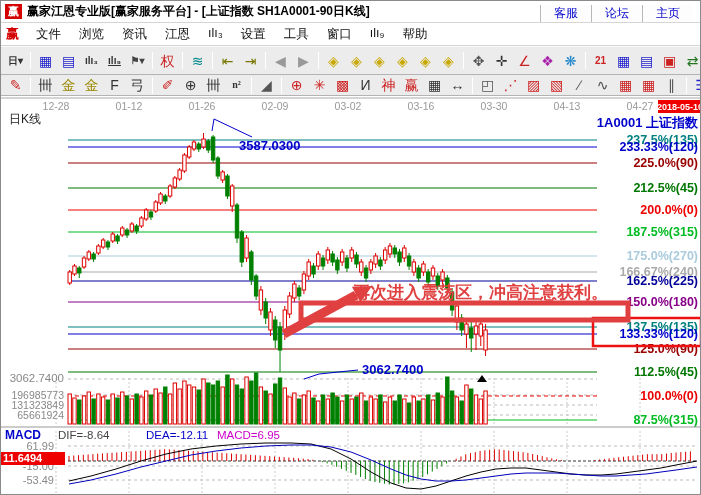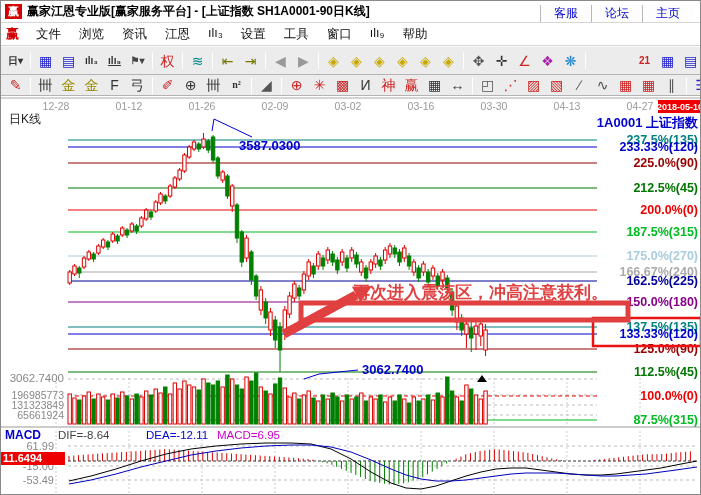--- a/index.html
+++ b/index.html
@@ -88,21 +88,21 @@
       <span class="tbi" style="color: rgb(200, 168, 0);">◈</span>
       <span class="tbi" style="color: rgb(200, 168, 0);">◈</span>
       <span class="tbi" style="color: rgb(200, 168, 0);">◈</span>
       <span class="tbsep"></span>
       <span class="tbi" style="color: rgb(85, 85, 85);">✥</span>
       <span class="tbi" style="color: rgb(51, 51, 51);">✛</span>
       <span class="tbi" style="color: rgb(204, 34, 34);">∠</span>
       <span class="tbi" style="color: rgb(170, 34, 170);">❖</span>
       <span class="tbi" style="color: rgb(34, 136, 204);">❋</span>
       <span class="tbsep"></span>
-      <span class="tbi small" style="color: rgb(204, 34, 34); margin-left: 44px;">21</span>
+      <span class="tbi small" style="color: rgb(204, 34, 34);">21</span>
       <span class="tbi" style="color: rgb(34, 34, 204);">▦</span>
       <span class="tbi" style="color: rgb(34, 34, 204);">▤</span>
       <span class="tbi" style="color: rgb(204, 34, 34);">▣</span>
       <span class="tbi" style="color: rgb(34, 119, 34);">⇄</span>
     </div>
   <div id="tb2" class="tbrow">
       <span class="tbi" style="color: rgb(204, 34, 34);">✎</span>
       <span class="tbsep"></span>
       <span class="tbi" style="color: rgb(51, 51, 51);">卌</span>
       <span class="tbi" style="color: rgb(153, 136, 0);">金</span>

